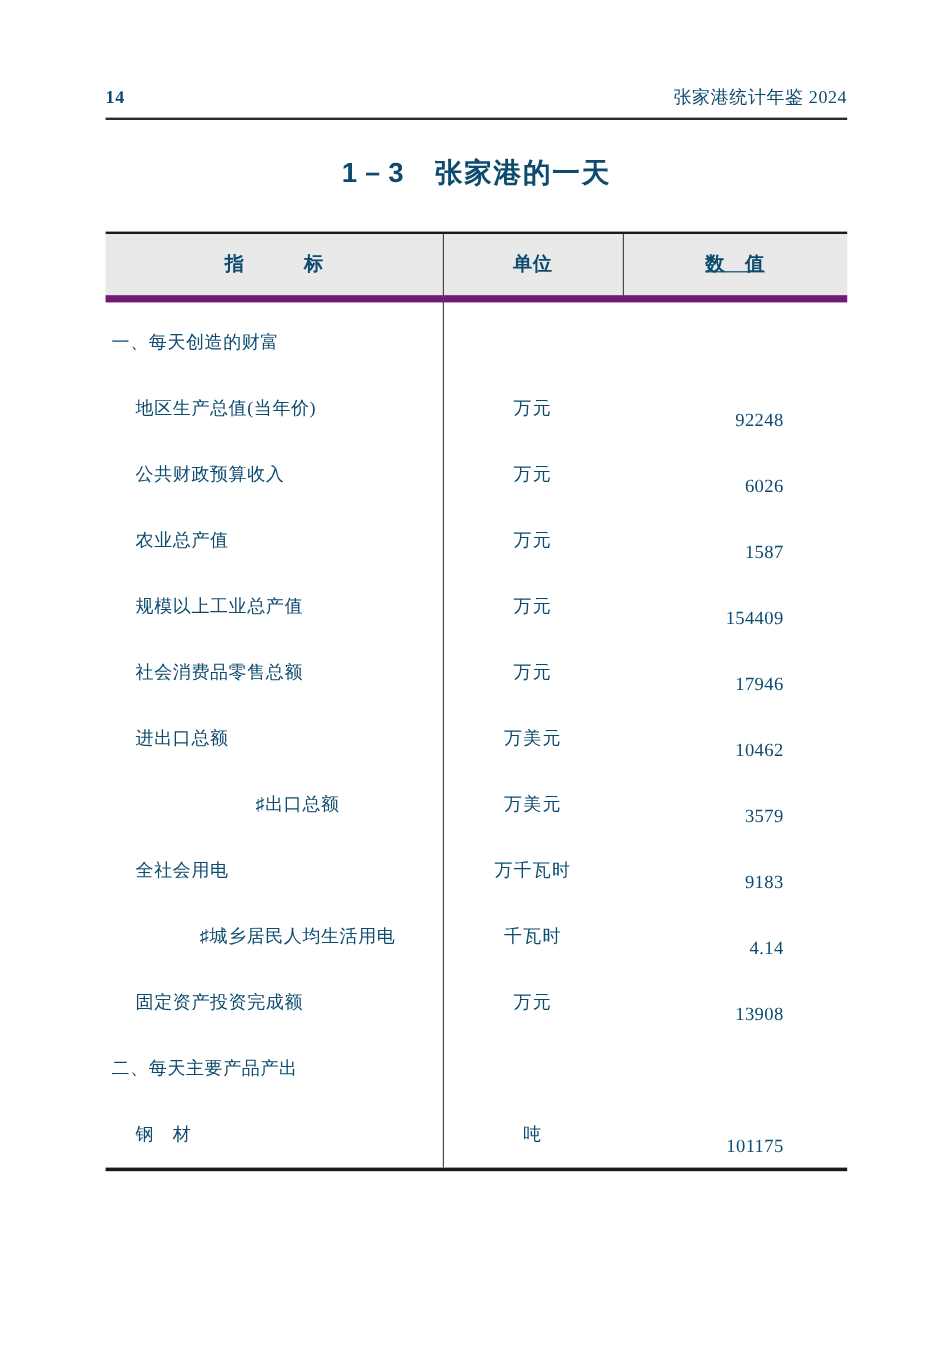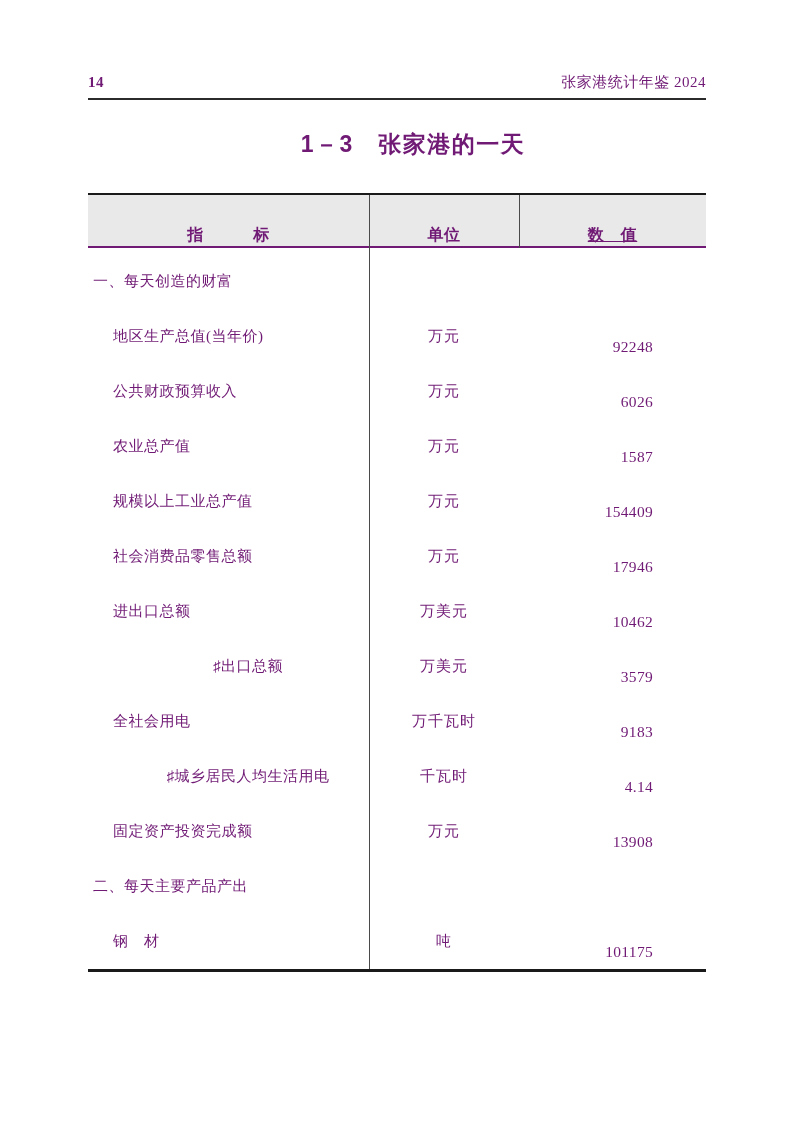--- a/index.html
+++ b/index.html
@@ -1,36 +1,36 @@
 <!DOCTYPE html>
 <html><head>
 <meta charset="utf-8">
 <style>
   html,body{margin:0;padding:0;background:#ffffff;}
   .page{
     position:relative;
     width:793px;height:1131px;
     background:#ffffff;
-    color:#701a75;
+    color:#0c4a6e;
     font-family:"Liberation Serif","DejaVu Serif",serif;
     overflow:hidden;
   }
   
   .page-header{
     position:absolute;left:88px;top:74px;width:618px;
     display:flex;justify-content:space-between;align-items:flex-end;
     padding-bottom:7px;
     border-bottom:2px solid #2b2b2b;
     font-size:15px;line-height:17px;
   }
   .page-num{font-weight:700;letter-spacing:.5px;}
   .edition{letter-spacing:.5px;}
   
   .page-title{
-    position:absolute;left:104px;top:127px;width:618px;
+    position:absolute;left:88px;top:127px;width:618px;
     text-align:center;
     font-family:"Liberation Sans","DejaVu Sans",sans-serif;
     font-size:23px;font-weight:700;letter-spacing:1.5px;
     line-height:34px;
   }
   
   .stat-table{
     position:absolute;left:88px;top:193px;width:618px;
     border-top:2px solid #1a1a1a;
     border-bottom:3px solid #1a1a1a;
@@ -39,22 +39,21 @@
     position:absolute;left:281px;top:0;bottom:0;width:1px;
     background:#4a4a4a;
   }
   .vline-2{
     position:absolute;left:431px;top:0;height:53px;width:1px;
     background:#4a4a4a;
   }
   .thead{
     display:flex;height:51px;
     background:#e9e9e9;
-    border-bottom:2px solid #701a75;
-    align-items:flex-end;
+    border-bottom:6px solid #701a75;
   }
   .th{
     display:flex;align-items:center;justify-content:center;
     font-size:16px;font-weight:700;letter-spacing:.5px;
   }
   .col-ind{width:281px;box-sizing:border-box;}
   .col-unit{width:150px;box-sizing:border-box;}
   .col-val{flex:1;box-sizing:border-box;text-decoration:underline;}
   .tbody{padding-top:6px;}
   .trow{

